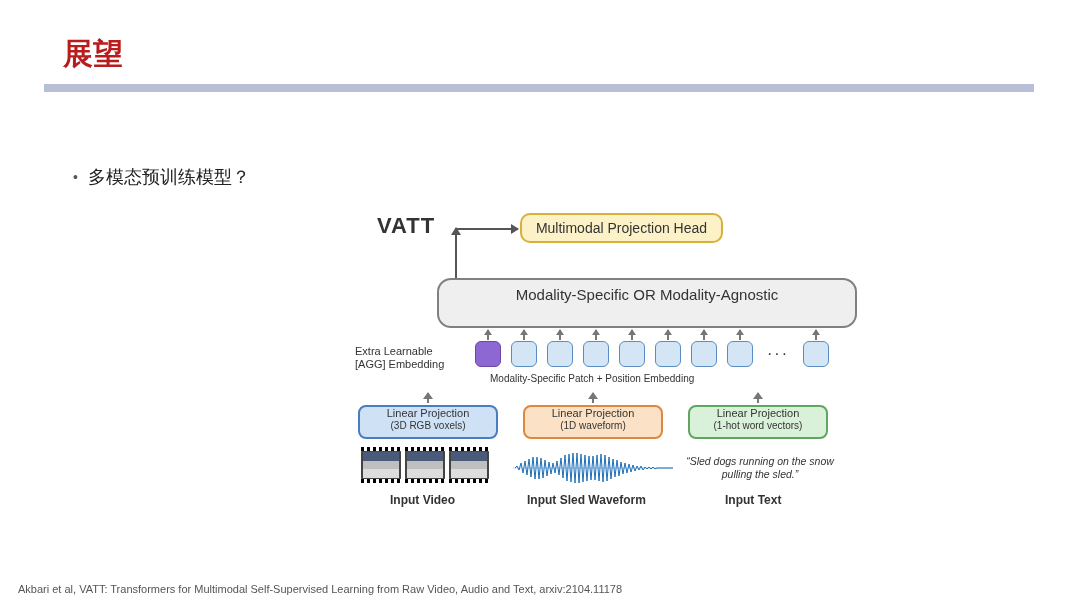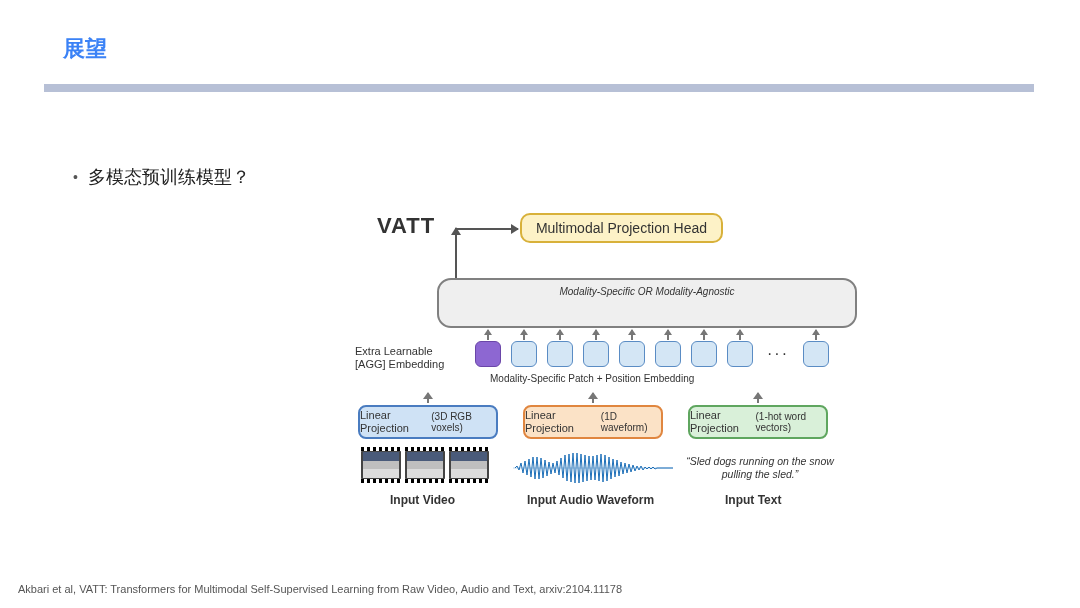--- a/index.html
+++ b/index.html
@@ -1,53 +1,53 @@
 <!DOCTYPE html>
 <html><head>
 <meta charset="utf-8">
 <style>
   html,body{margin:0;padding:0;font-family:"Helvetica Neue",Arial,"Microsoft YaHei",sans-serif;background:#fff;color:#333}
   .slide{width:1080px;height:608px;position:relative;overflow:hidden}
-  .title{position:absolute;left:63px;top:34px;font-size:22px;font-weight:700;color:#3b82f6}
+  .title{position:absolute;left:63px;top:34px;font-size:30px;font-weight:700;color:#b91c1c}
   .rule{position:absolute;left:44px;top:84px;width:990px;height:8px;background:#b7c0d6}
   .bullet-row{position:absolute;left:73px;top:165px;font-size:18px;color:#222;display:flex;align-items:center;gap:10px}
   .bullet-dot{font-size:14px;color:#555}
   .cite{position:absolute;left:18px;bottom:13px;font-size:11px;color:#555}
   .brand{position:absolute;right:10px;bottom:7px;font-size:18px;font-weight:700;font-family:"Courier New",Consolas,monospace;letter-spacing:0.5px}
 
   
   .diag{position:absolute;left:355px;top:205px;width:525px;height:330px}
   .diag *{box-sizing:border-box}
 
   .vatt{position:absolute;left:22px;top:8px;font-size:22px;font-weight:700;letter-spacing:1px}
 
   .mph{position:absolute;left:165px;top:8px;width:203px;height:30px;border:2px solid #d8b13a;background:#fdf2c7;border-radius:10px;display:flex;align-items:center;justify-content:center;font-size:14px}
 
   .enc{position:absolute;left:82px;top:73px;width:420px;height:50px;border:2px solid #808080;background:#efefef;border-radius:14px;text-align:center;padding-top:5px}
   .enc .t1{font-size:15px;font-weight:600}
-  .enc .t2{font-size:10px;font-style:italic;margin-top:1px}
+  .enc .t2{font-size:15px;margin-top:1px}
 
   
   .arr-up{position:absolute;left:100px;top:23px;width:2px;height:50px;background:#555}
   .arr-up:before{content:"";position:absolute;left:-4px;top:-1px;border-left:5px solid transparent;border-right:5px solid transparent;border-bottom:8px solid #555}
   .arr-right{position:absolute;left:100px;top:23px;width:63px;height:2px;background:#555}
   .arr-right:after{content:"";position:absolute;right:-1px;top:-4px;border-top:5px solid transparent;border-bottom:5px solid transparent;border-left:8px solid #555}
 
   .extra{position:absolute;left:0px;top:140px;width:116px;font-size:11px;text-align:left;line-height:1.2}
 
   .token-row{position:absolute;left:120px;top:135px;height:28px;display:flex;align-items:center;gap:10px}
   .tok{width:26px;height:26px;border-radius:6px;border:1.5px solid #5a8cc4;background:#d4e6f5;position:relative}
   .tok.agg{border-color:#6a46a8;background:#8d67d2}
   .tok:after{content:"";position:absolute;left:50%;top:-12px;width:2px;height:10px;background:#777;transform:translateX(-50%)}
   .tok:before{content:"";position:absolute;left:50%;top:-13px;border-left:4px solid transparent;border-right:4px solid transparent;border-bottom:6px solid #777;transform:translateX(-50%)}
   .dots{font-size:16px;letter-spacing:2px;padding:0 4px}
 
   .ms-label{position:absolute;left:135px;top:168px;font-size:10px}
 
-  .proj{position:absolute;width:140px;height:34px;border-radius:8px;display:flex;flex-direction:row;align-items:center;font-size:11px;line-height:1.15}
+  .proj{position:absolute;width:140px;height:34px;border-radius:8px;display:flex;flex-direction:column;align-items:center;font-size:11px;line-height:1.15}
   .proj.video{left:3px;top:200px;border:2px solid #4a7cc0;background:#cfe2f5}
   .proj.audio{left:168px;top:200px;border:2px solid #e0863f;background:#fbe2c6}
   .proj.text {left:333px;top:200px;border:2px solid #5fa65f;background:#d9f0d9}
   .proj .sub{font-size:10px}
 
   .proj-arr{position:absolute;width:2px;height:10px;background:#777}
   .proj-arr:before{content:"";position:absolute;left:-4px;top:-1px;border-left:5px solid transparent;border-right:5px solid transparent;border-bottom:7px solid #777}
   .pa1{left:72px;top:188px}.pa2{left:237px;top:188px}.pa3{left:402px;top:188px}
 
   
@@ -140,18 +140,18 @@
           <line x1="0" y1="17" x2="160" y2="17" stroke-opacity="0.3"></line>
 
           <path d="M2 17 L4 15 L6 19 L8 12 L10 22 L12 10 L14 24 L16 8 L18 26 L20 6 L22 28 L24 6 L26 28 L28 7 L30 27 L32 9 L34 25 L36 11 L38 23 L40 12 L42 22 L44 10 L46 24 L48 7 L50 27 L52 4 L54 30 L56 3 L58 31 L60 2 L62 32 L64 2 L66 32 L68 3 L70 31 L72 4 L74 30 L76 5 L78 29 L80 5 L82 29 L84 4 L86 30 L88 3 L90 31 L92 4 L94 30 L96 6 L98 28 L100 8 L102 26 L104 9 L106 25 L108 11 L110 23 L112 12 L114 22 L116 13 L118 21 L120 14 L122 20 L124 15 L126 19 L128 15 L130 19 L132 16 L134 18 L136 16 L138 18 L140 16 L142 18 L144 17 L160 17" fill="none"></path>
         </g>
       </svg>
     </div>
 
     <div class="sample-text">“Sled dogs running on the snow pulling the sled.”</div>
 
     <div class="in-label lbl-v">Input Video</div>
-    <div class="in-label lbl-a">Input Audio Waveform</div>
+    <div class="in-label lbl-a">Input Sled Waveform</div>
     <div class="in-label lbl-t">Input Text</div>
   </div>
 
   <div class="cite">Akbari et al, VATT: Transformers for Multimodal Self-Supervised Learning from Raw Video, Audio and Text, arxiv:2104.11178</div>
 </div>
 
 </body></html>

